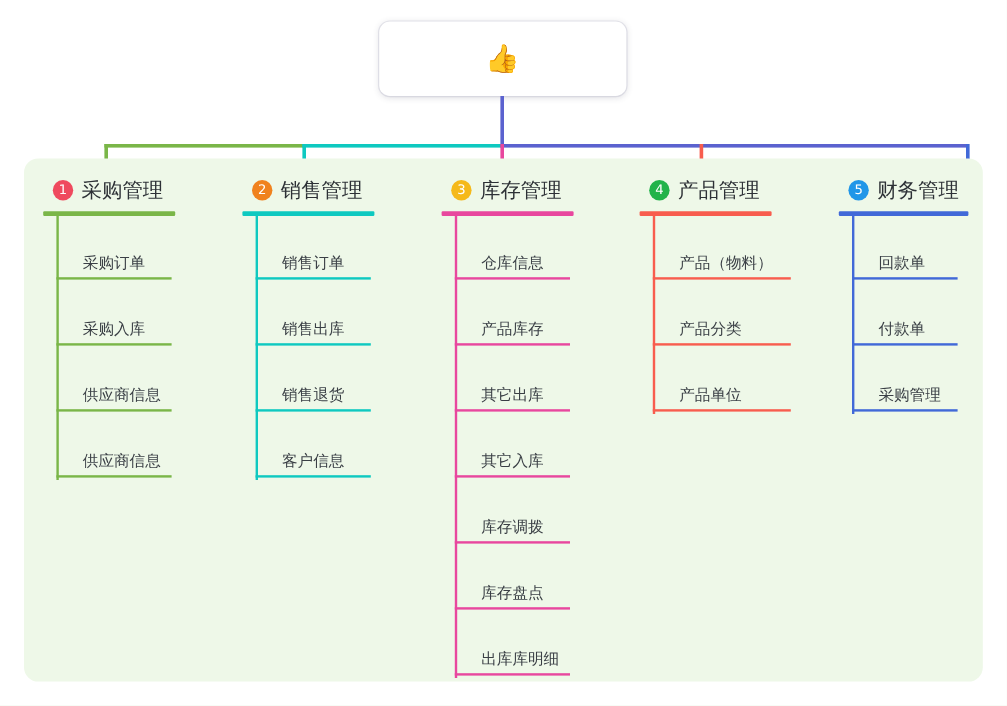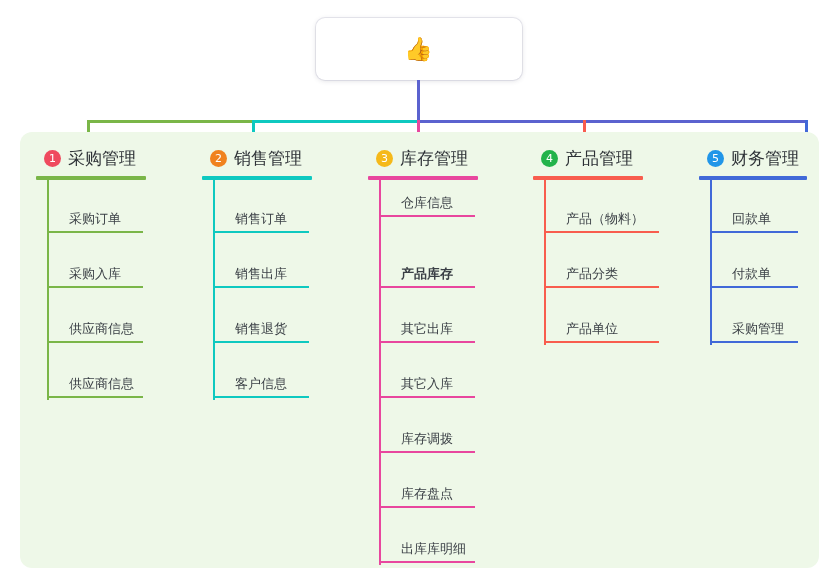--- a/index.html
+++ b/index.html
@@ -129,25 +129,25 @@
           <div class="leaf-rule" style="width: 96px; background: rgb(14, 201, 192);"></div>
         </div>
       </div>
       <div class="col" style="left: 368px; width: 126px;">
         <div class="col-head">
           <span class="badge" style="background: rgb(245, 185, 26);">3</span>
           <span class="col-title">库存管理</span>
         </div>
         <div class="head-rule" style="width: 110px; background: rgb(232, 71, 158);"></div>
         <div class="spine" style="height: 387px; background: rgb(232, 71, 158);"></div>
-        <div class="leaf" style="top: 16px; height: 55px; width: 96px; padding-left: 10px;">
+        <div class="leaf" style="top: 32px; height: 55px; width: 96px; padding-left: 10px;">
           <span class="leaf-label">仓库信息</span>
           <div class="leaf-rule" style="width: 96px; background: rgb(232, 71, 158);"></div>
         </div>
-        <div class="leaf" style="top: 87px; height: 55px; width: 96px; font-weight: bold;">
+        <div class="leaf" style="top: 87px; height: 55px; width: 96px;">
           <span class="leaf-label">产品库存</span>
           <div class="leaf-rule" style="width: 96px; background: rgb(232, 71, 158);"></div>
         </div>
         <div class="leaf" style="top: 142px; height: 55px; width: 96px; text-align: center;">
           <span class="leaf-label">其它出库</span>
           <div class="leaf-rule" style="width: 96px; background: rgb(232, 71, 158);"></div>
         </div>
         <div class="leaf" style="top: 197px; height: 55px; width: 96px;">
           <span class="leaf-label">其它入库</span>
           <div class="leaf-rule" style="width: 96px; background: rgb(232, 71, 158);"></div>

